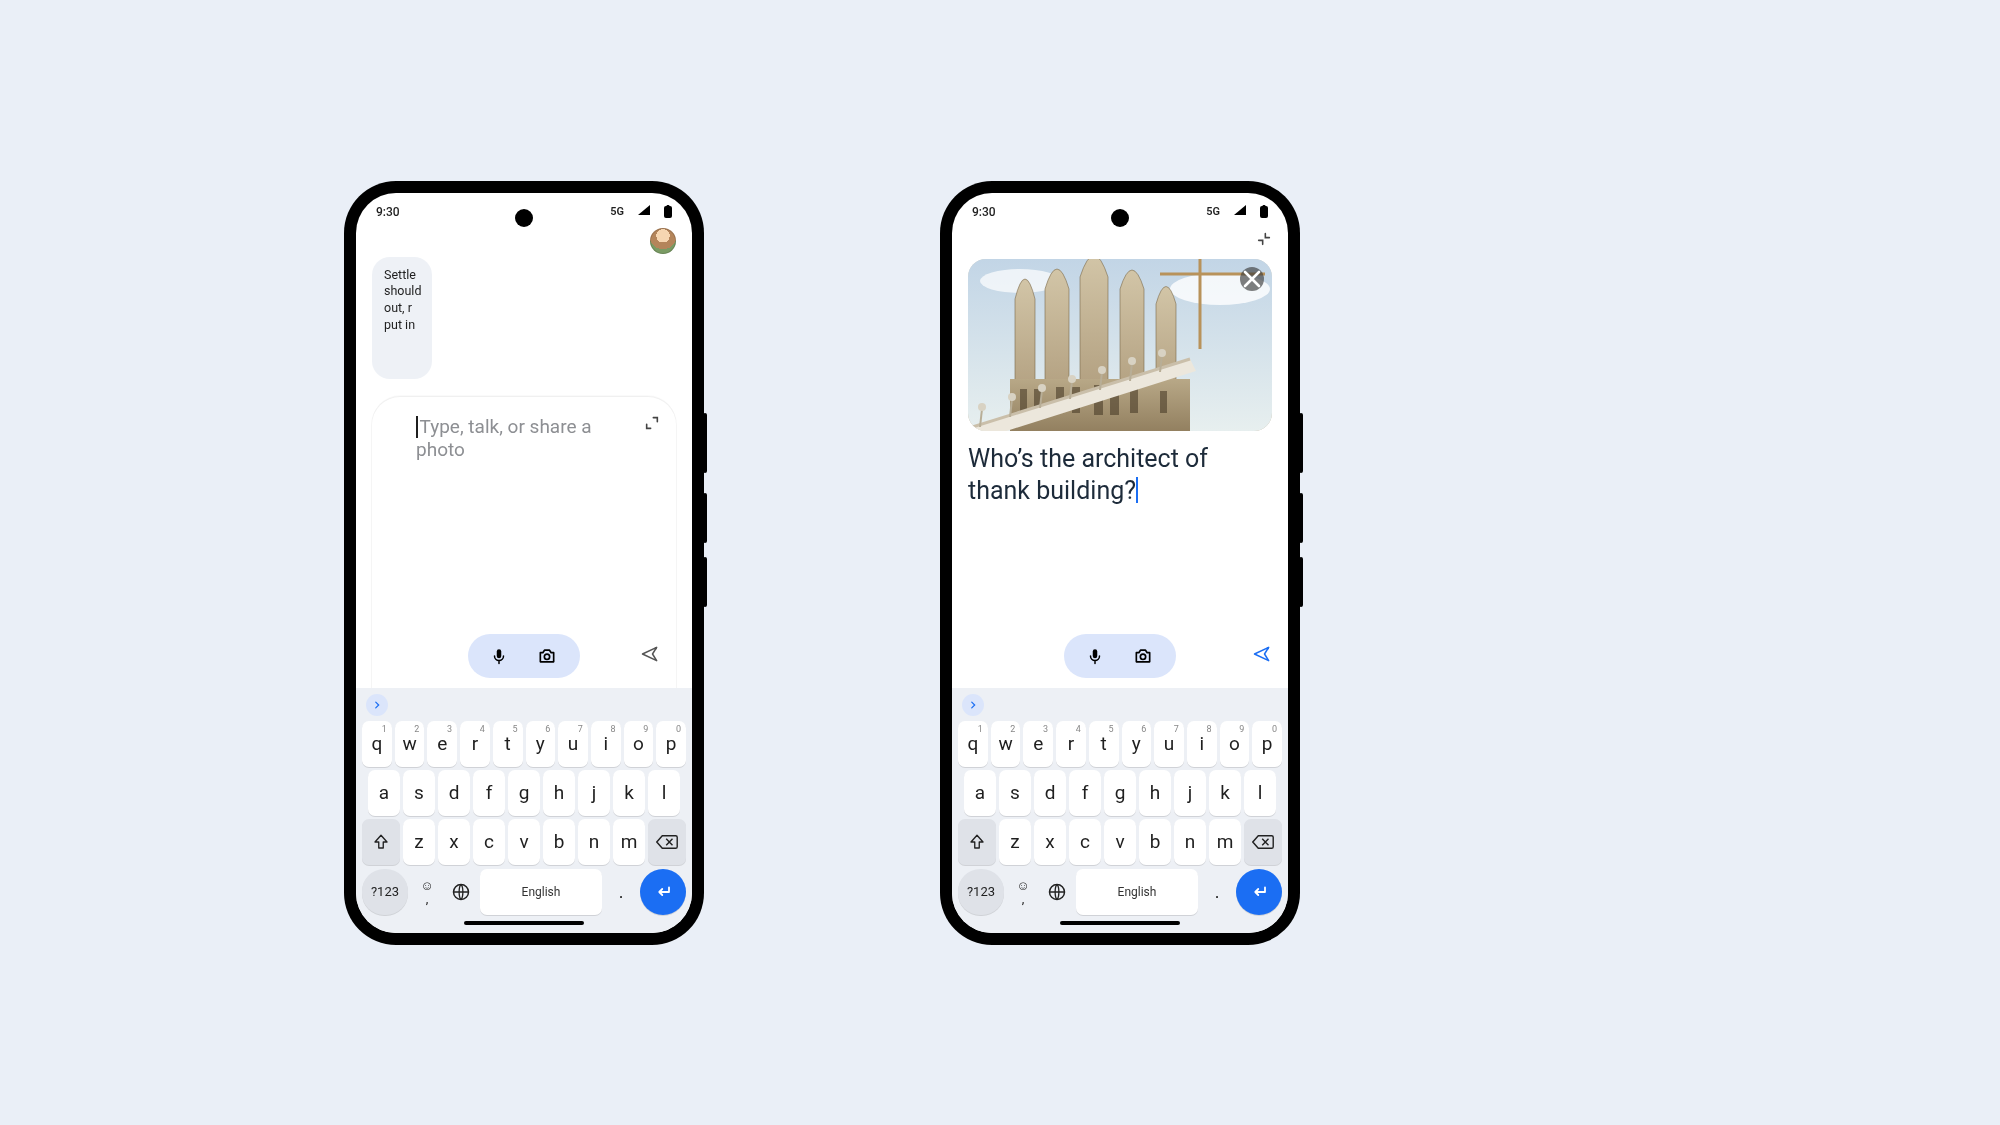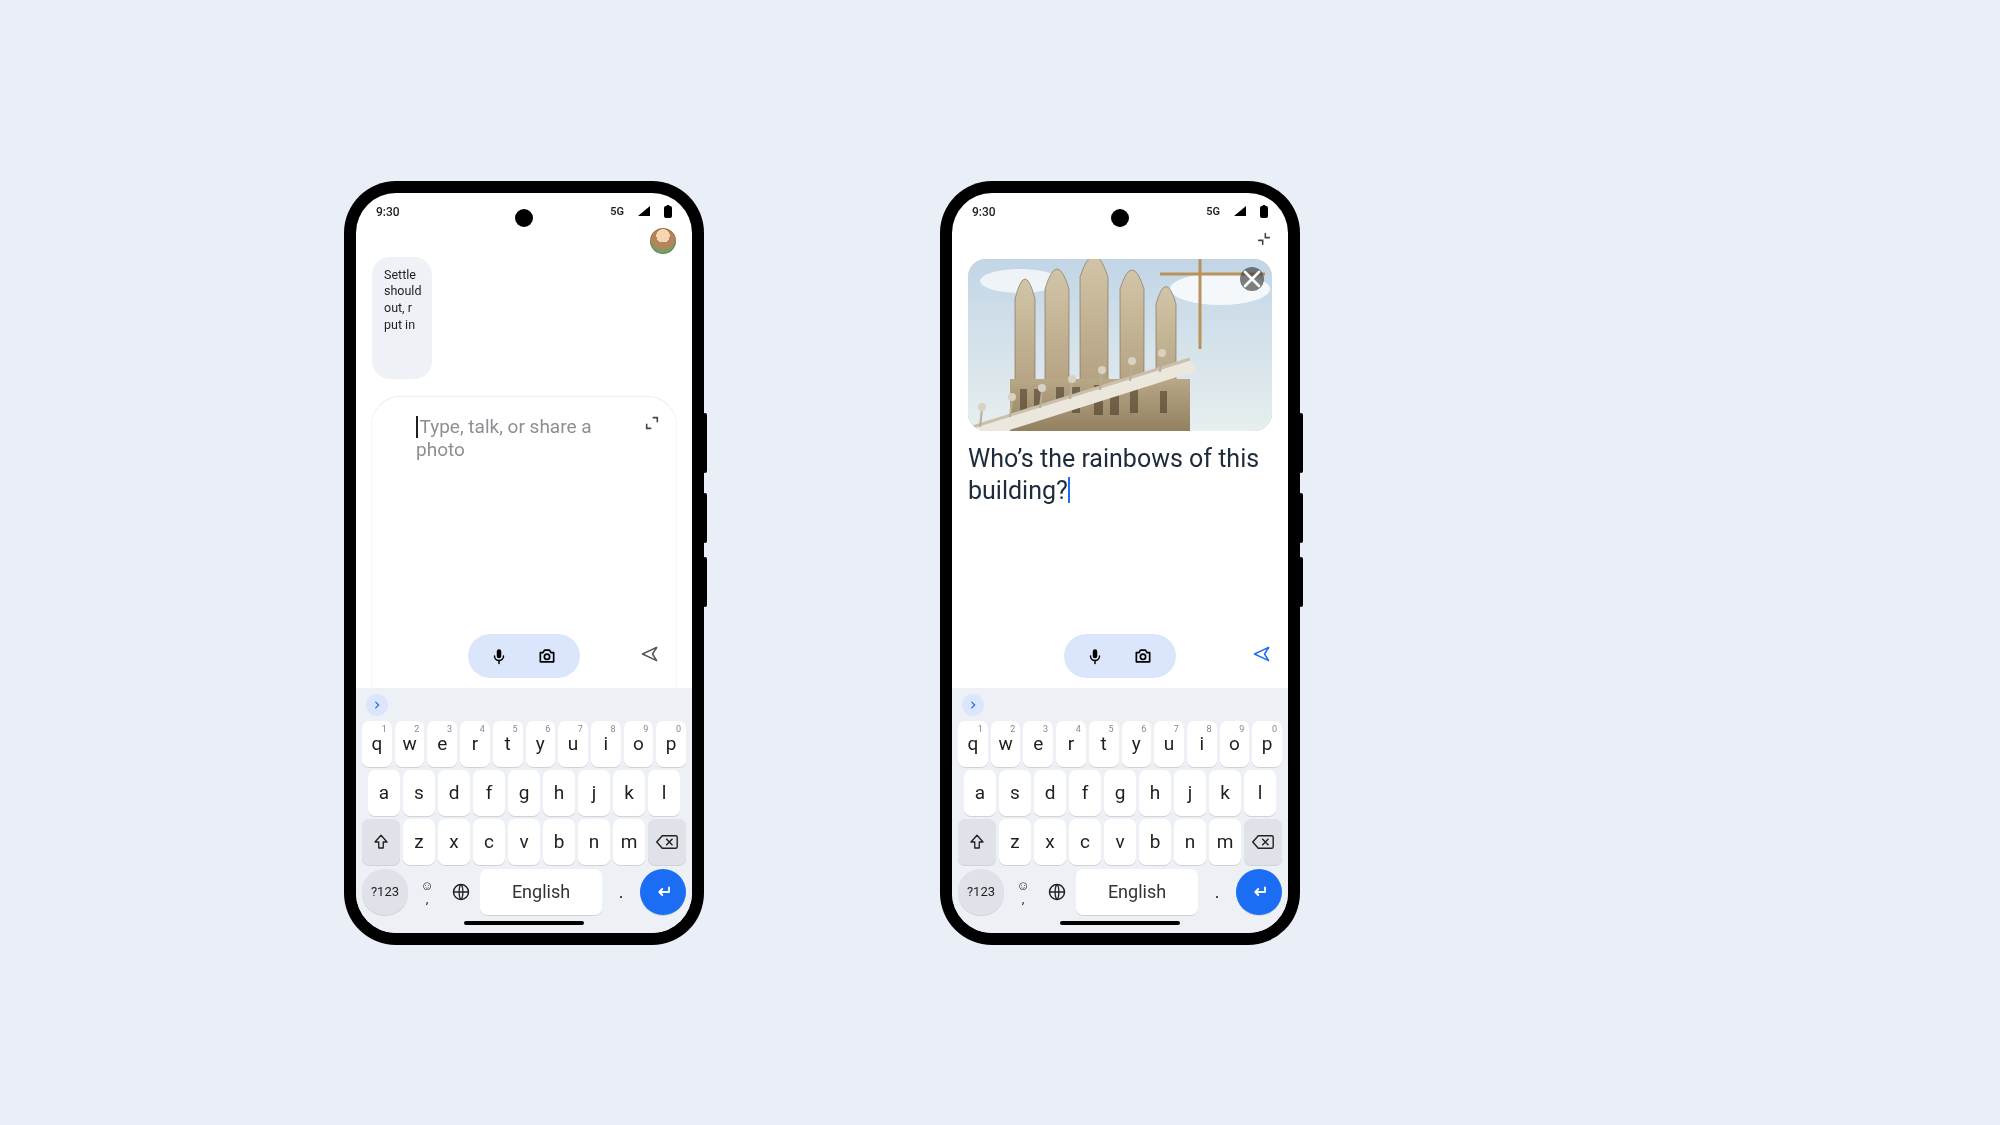--- a/index.html
+++ b/index.html
@@ -41,21 +41,21 @@
   .screen{
     width:100%;height:100%;background:var(--screen-bg);
     border-radius:40px;overflow:hidden;display:flex;flex-direction:column;
     position:relative;
   }
   .notch{position:absolute;top:16px;left:50%;transform:translateX(-50%);width:18px;height:18px;border-radius:50%;background:#000;z-index:5;}
   .status-bar{
     display:flex;justify-content:space-between;align-items:center;
     padding:12px 20px 6px;font-size:12px;font-weight:500;
   }
-  .status-right{display:flex;align-items:center;gap:13px;}
+  .status-right{display:flex;align-items:flex-start;gap:13px;}
   .sig-icon svg,.status-right svg{display:block;}
   .app-area{flex:1;display:flex;flex-direction:column;padding:0 16px;overflow:hidden;}
   .top-row{display:flex;justify-content:flex-end;align-items:center;height:32px;}
   .avatar{width:26px;height:26px;border-radius:50%;background:radial-gradient(circle at 50% 30%,#f6d6b1 0 30%,#b4855b 30% 60%,#7a9b64 60% 100%);box-shadow:inset 0 0 0 1px rgba(0,0,0,.15);}
   .collapse-btn{color:#333;cursor:pointer;}
   .greet{
     font-size:32px;font-weight:400;
     background:linear-gradient(90deg,#4e7cf5 0%,#7564d8 50%,#b0568e 100%);
     -webkit-background-clip:text;background-clip:text;color:transparent;
     margin:10px 0 12px 2px;
@@ -113,21 +113,21 @@
     box-shadow:0 1px 0 rgba(0,0,0,.12);
   }
   .key .num{position:absolute;top:3px;right:5px;font-size:9px;color:#888;}
   .krow.mid .key{max-width:32px;}
   .krow.bot{gap:3px;align-items:center;}
   .key.shift,.key.bksp{max-width:46px;background:var(--key-alt);}
   .krow.space{gap:4px;margin:4px 2px 0;}
   .key.numtoggle{max-width:46px;background:var(--key-alt);font-size:13px;border-radius:22px;}
   .key.small{max-width:30px;background:transparent;box-shadow:none;font-size:16px;}
   .key.globe{max-width:30px;background:transparent;box-shadow:none;}
-  .key.space-bar{flex:1;max-width:none;background:var(--key-bg);font-size:18px;color:#333;}
+  .key.space-bar{flex:1;max-width:none;background:var(--key-bg);font-size:12px;color:#333;}
   .key.dot{max-width:30px;background:transparent;box-shadow:none;font-size:18px;}
   .key.enter{max-width:46px;background:var(--enter-bg);border-radius:50%;height:46px;}
   .key.enter svg path{stroke:#fff;}
   .home-ind{width:120px;height:4px;border-radius:3px;background:#000;margin:6px auto 0;}
   .kcap{pointer-events:none;}
   
 </style>
 </head>
 <body>
 
@@ -444,21 +444,21 @@
             <line x1="240" y1="0" x2="240" y2="90" stroke="#b8925a" stroke-width="3"></line>
             <line x1="200" y1="15" x2="305" y2="15" stroke="#b8925a" stroke-width="3"></line>
           </svg>
           <div class="remove-img">
             <svg width="12" height="12" viewBox="0 0 24 24">
                 <path d="M5 5l14 14M19 5L5 19" stroke="#fff" stroke-width="2.6" stroke-linecap="round"></path>
               </svg>
           </div>
         </div>
         <div class="query-text">
-          <span>Who’s the rainbows of this building?</span><span class="caret-blue"></span>
+          <span>Who’s the architect of thank building?</span><span class="caret-blue"></span>
         </div>
 
         <div class="bottom-row">
           <div class="pill" style="margin:0 auto;">
             <span>
               <svg width="18" height="22" viewBox="0 0 24 24">
                   <rect x="9" y="3" width="6" height="12" rx="3" fill="#000"></rect>
                   <path d="M6 12a6 6 0 0 0 12 0M12 18v4" stroke="#000" stroke-width="2" fill="none" stroke-linecap="round"></path>
                 </svg>
             </span>

